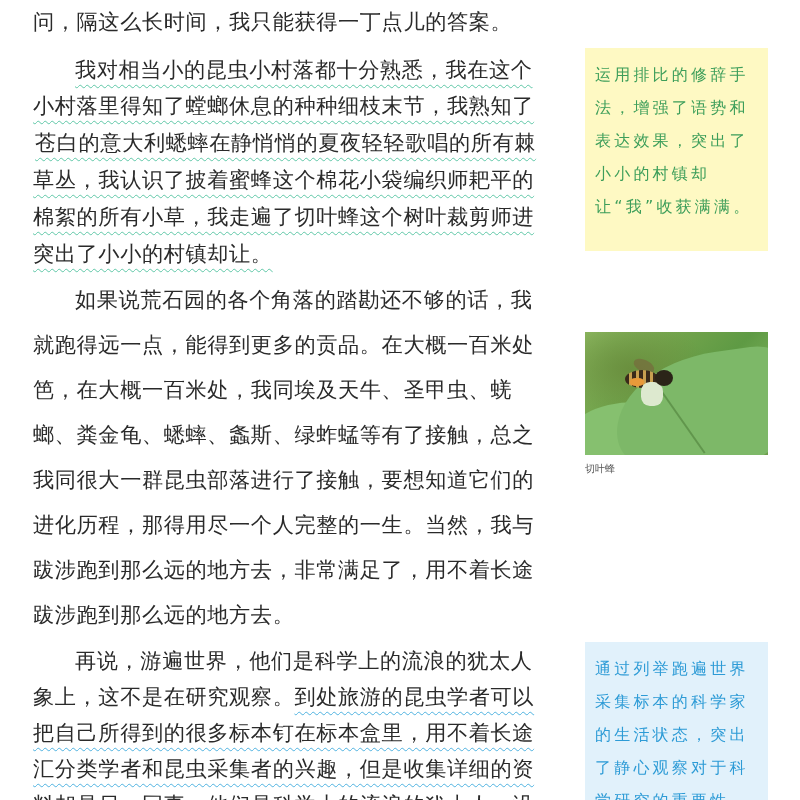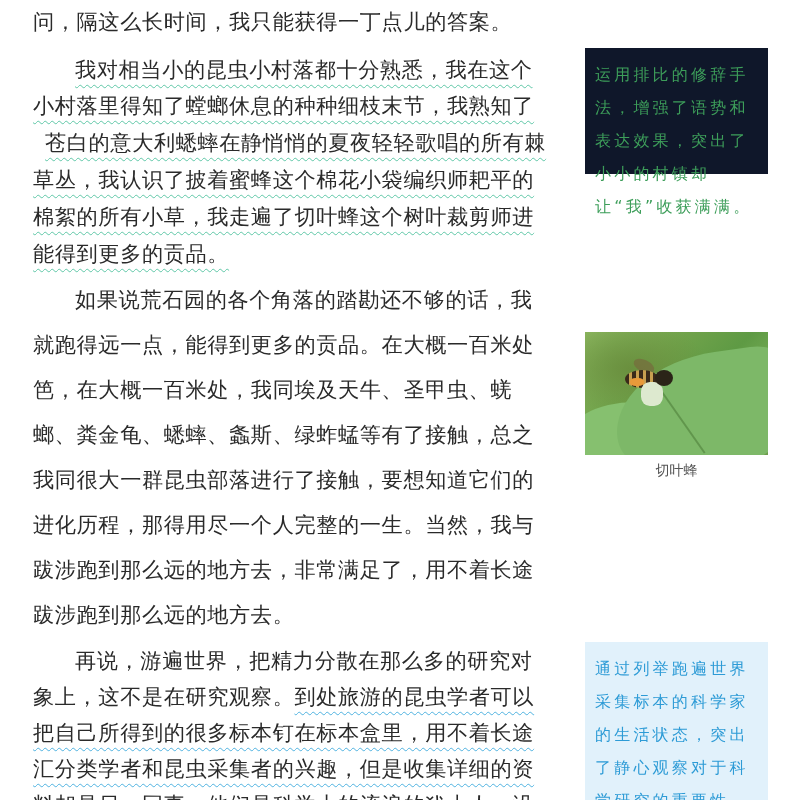--- a/index.html
+++ b/index.html
@@ -3,57 +3,57 @@
 <meta charset="utf-8">
 <style>
   html, body { margin:0; padding:0; }
   body { width:800px; height:800px; background:#ffffff; position:relative; overflow:hidden; }
   .main { position:absolute; left:33px; top:0; width:535px; font-family:"DejaVu Serif","Liberation Serif",serif; font-size:21.2px; color:#2a2a2a; }
   .line { position:absolute; left:0; white-space:nowrap; height:28px; line-height:28px; letter-spacing:0.6px; }
   .wave { text-decoration:underline wavy; text-underline-offset:7px; text-decoration-thickness:1px; }
   .wave-green { text-decoration-color:#5fc7a7; }
   .wave-blue { text-decoration-color:#4fb2e0; }
   .note { position:absolute; left:585px; width:183px; padding:10px 10px 8px 10px; box-sizing:border-box; font-family:"DejaVu Sans","Liberation Sans",sans-serif; font-size:16px; line-height:33px; letter-spacing:3.2px; }
-  .note-green { top:48px; height:126px; background:#0f172a; color:#3d9e5a; }
+  .note-green { top:48px; height:203px; background:#fef9c3; color:#3d9e5a; }
   .note-blue { top:642px; height:170px; background:#e1f1fb; color:#2d9bd6; }
   .photo { position:absolute; left:585px; top:332px; width:183px; height:123px; overflow:hidden;
     background: radial-gradient(ellipse at 25% 30%, #6a8f3e 0%, transparent 40%),
                 linear-gradient(135deg, #8bb55e 0%, #6fa24a 35%, #5e9a44 55%, #7fb35d 80%, #6d9c4c 100%); }
   .photo .leaf { position:absolute; left:30px; top:22px; width:180px; height:120px; background:#7db868; border-radius:60% 20% 50% 40%; transform:rotate(-8deg); }
   .photo .leaf2 { position:absolute; left:-20px; top:70px; width:140px; height:80px; background:#86c06f; border-radius:50%; }
   .photo .vein { position:absolute; left:90px; top:30px; width:2px; height:100px; background:#4f7e3a; transform:rotate(-35deg); opacity:.6; }
   .photo .bee-body { position:absolute; left:40px; top:38px; width:34px; height:18px; border-radius:50%; background:repeating-linear-gradient(90deg,#3a2a1a 0 4px,#c8a050 4px 7px); }
   .photo .bee-head { position:absolute; left:70px; top:38px; width:18px; height:16px; border-radius:50%; background:#2b2418; }
   .photo .bee-patch { position:absolute; left:45px; top:46px; width:14px; height:8px; border-radius:40%; background:#e89a3a; }
   .photo .bee-leafcut { position:absolute; left:56px; top:50px; width:22px; height:24px; border-radius:40%; background:#dde9cf; }
   .photo .bee-wing { position:absolute; left:48px; top:28px; width:22px; height:12px; border-radius:50%; background:rgba(120,100,60,.6); transform:rotate(25deg); }
-  .caption { position:absolute; left:585px; top:462px; width:183px; text-align:center; font-family:Liberation Serif, serif; font-size:14px; color:#555; }
+  .caption { position:absolute; left:585px; top:462px; width:183px; font-family:Liberation Serif, serif; font-size:10px; color:#555; }
 </style>
 </head>
 <body>
 
 <div class="main">
   <div class="line" style="top:8px;left:0"><span>问，隔这么长时间，我只能获得一丁点儿的答案。</span></div>
   <div class="line" style="top:56px;left:42px"><span class="wave wave-green">我对相当小的昆虫小村落都十分熟悉，我在这个</span></div>
   <div class="line" style="top:92px;left:0"><span class="wave wave-green">小村落里得知了螳螂休息的种种细枝末节，我熟知了</span></div>
-  <div class="line" style="top:129px;left:12px"><span class="wave wave-green">苍白的意大利蟋蟀在静悄悄的夏夜轻轻歌唱的所有棘</span></div>
+  <div class="line" style="top:129px;left:2px"><span class="wave wave-green">苍白的意大利蟋蟀在静悄悄的夏夜轻轻歌唱的所有棘</span></div>
   <div class="line" style="top:166px;left:0"><span class="wave wave-green">草丛，我认识了披着蜜蜂这个棉花小袋编织师耙平的</span></div>
   <div class="line" style="top:203px;left:0"><span class="wave wave-green">棉絮的所有小草，我走遍了切叶蜂这个树叶裁剪师进</span></div>
-  <div class="line" style="top:240px;left:0"><span class="wave wave-green">能得到更多的贡品。</span></div>
+  <div class="line" style="top:240px;left:0"><span class="wave wave-green">突出了小小的村镇却让。</span></div>
 
   <div class="line" style="top:286px;left:42px"><span>如果说荒石园的各个角落的踏勘还不够的话，我</span></div>
   <div class="line" style="top:331px;left:0"><span>就跑得远一点，能得到更多的贡品。在大概一百米处</span></div>
   <div class="line" style="top:376px;left:0"><span>笆，在大概一百米处，我同埃及天牛、圣甲虫、蜣</span></div>
   <div class="line" style="top:421px;left:0"><span>螂、粪金龟、蟋蟀、螽斯、绿蚱蜢等有了接触，总之</span></div>
   <div class="line" style="top:466px;left:0"><span>我同很大一群昆虫部落进行了接触，要想知道它们的</span></div>
   <div class="line" style="top:511px;left:0"><span>进化历程，那得用尽一个人完整的一生。当然，我与</span></div>
   <div class="line" style="top:556px;left:0"><span>跋涉跑到那么远的地方去，非常满足了，用不着长途</span></div>
   <div class="line" style="top:601px;left:0"><span>跋涉跑到那么远的地方去。</span></div>
 
-  <div class="line" style="top:647px;left:42px"><span>再说，游遍世界，把精力分散在那么多的研究对</span></div>
+  <div class="line" style="top:647px;left:42px"><span>再说，游遍世界，他们是科学上的流浪的犹太人</span></div>
   <div class="line" style="top:683px;left:0"><span>象上，这不是在研究观察。</span><span class="wave wave-blue">到处旅游的昆虫学者可以</span></div>
   <div class="line" style="top:719px;left:0"><span class="wave wave-blue">把自己所得到的很多标本钉在标本盒里，用不着长途</span></div>
   <div class="line" style="top:755px;left:0"><span class="wave wave-blue">汇分类学者和昆虫采集者的兴趣，但是收集详细的资</span></div>
   <div class="line" style="top:791px;left:0"><span class="wave wave-blue">料却是另一回事。他们是科学上的流浪的犹太人，没</span></div>
 </div>
 
 <div class="note note-green">
   <span>运用排比的修辞手法，增强了语势和表达效果，突出了小小的村镇却让“我”收获满满。</span>
 </div>
 

